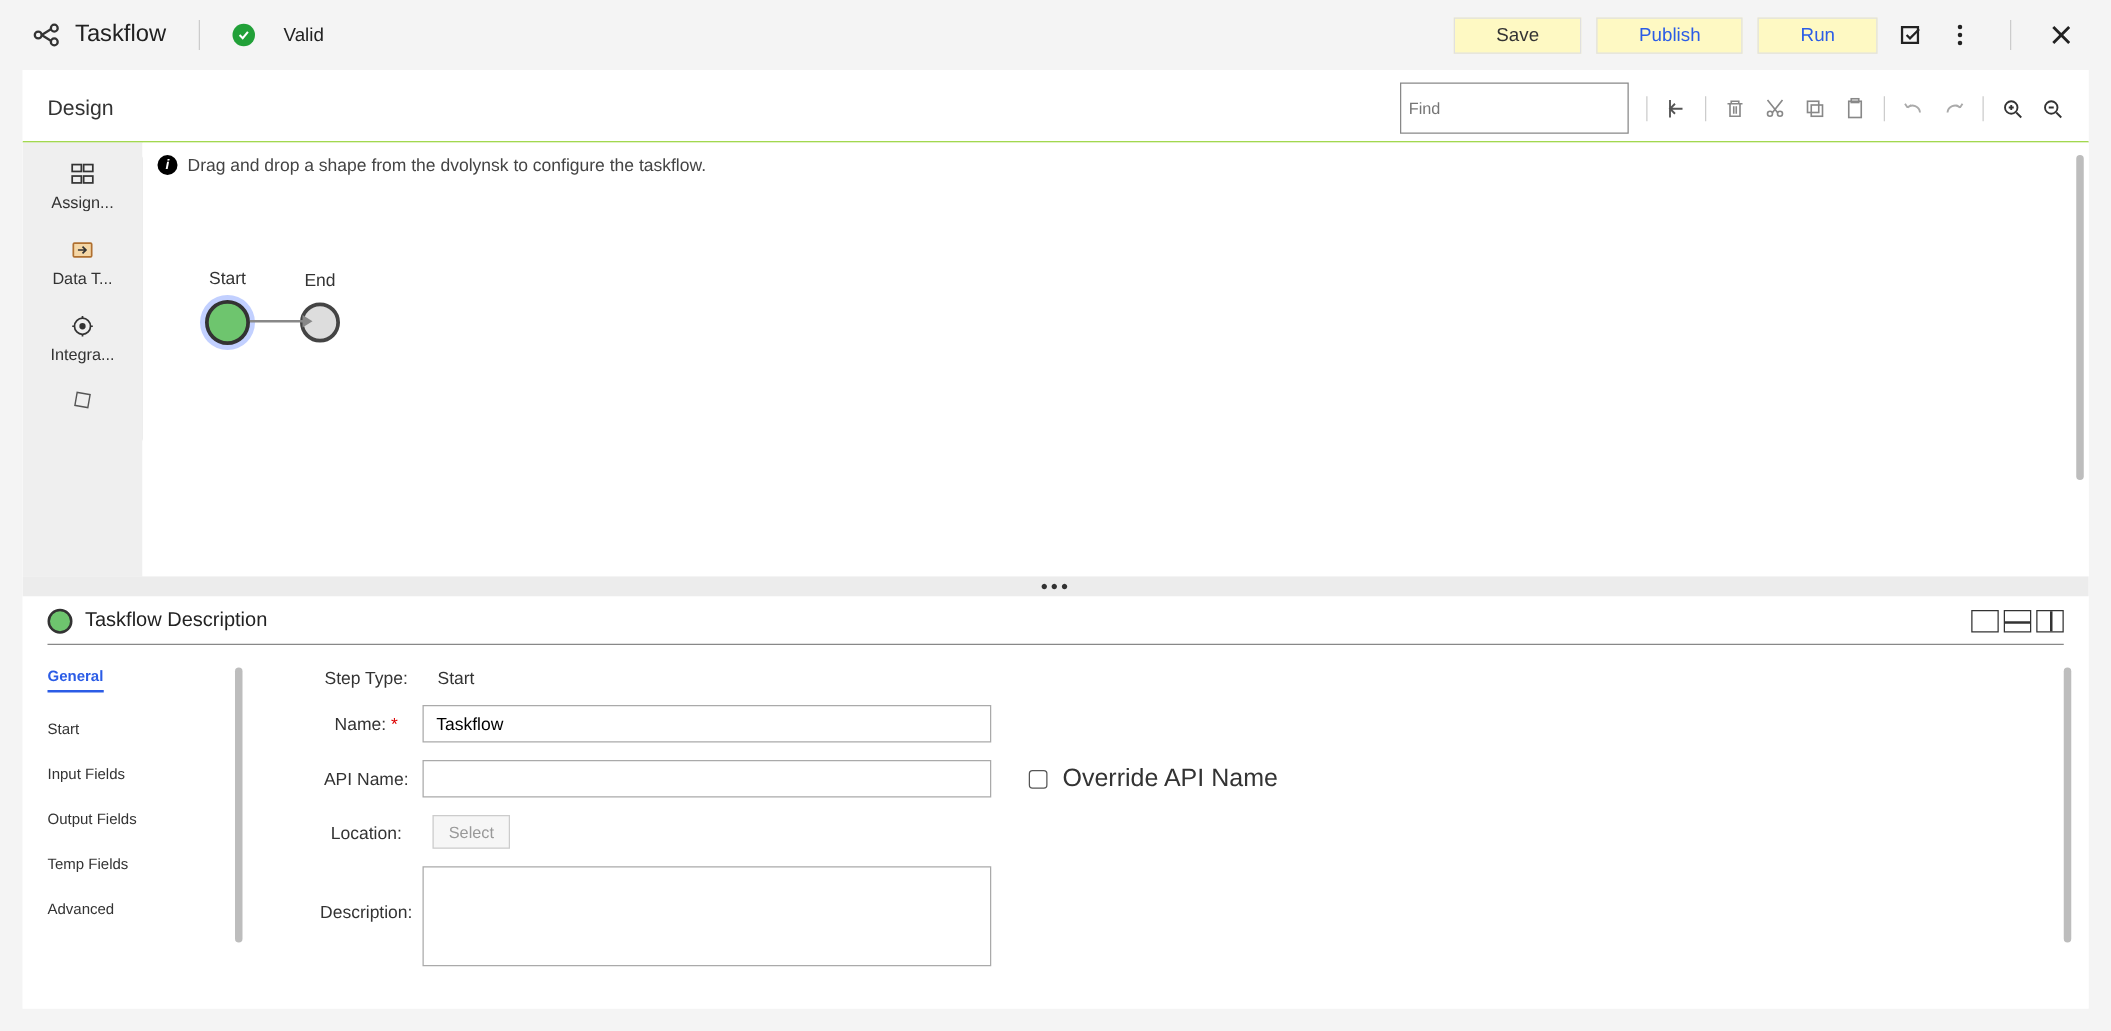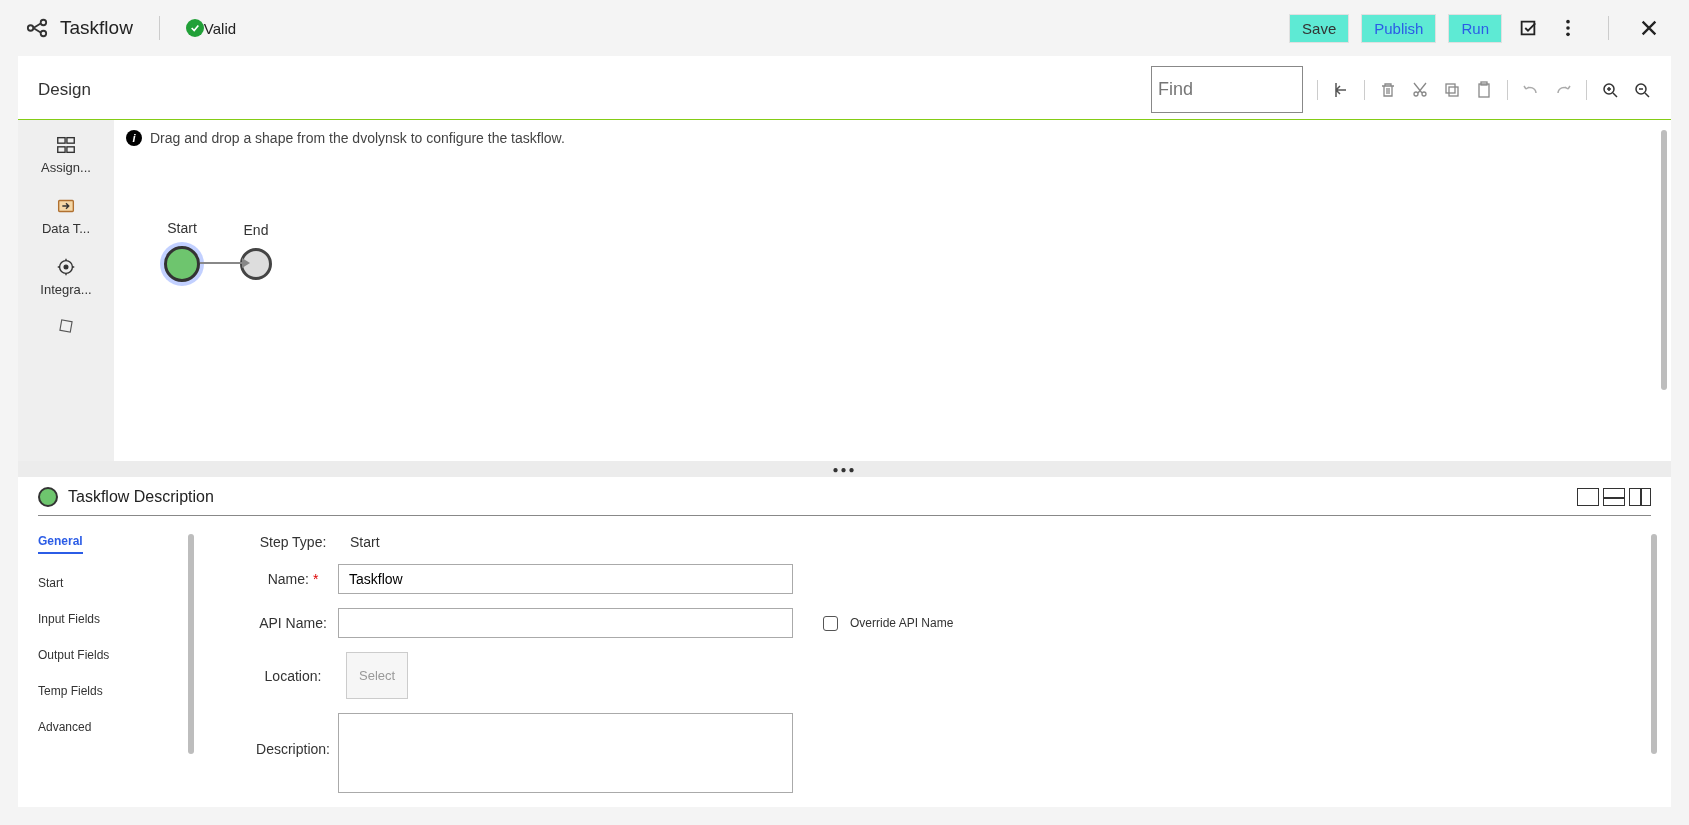--- a/index.html
+++ b/index.html
@@ -38,38 +38,38 @@
 }
 .vsep {
   width: 1px;
   height: 24px;
   background: #ccc;
   margin: 0 14px;
 }
 .status {
   display: flex;
   align-items: center;
-  gap: 0;
+  gap: 23px;
 }
 .status-badge {
   width: 18px; height: 18px; border-radius: 50%;
   background: #21a038;
   display: flex; align-items: center; justify-content: center;
 }
 .status-text { font-size: 15px; color: #222; }
 .header-right {
   margin-left: auto;
   display: flex;
   align-items: center;
   gap: 12px;
 }
 .btn {
   border: 1px solid #e0e0e0;
-  background: #5eead4;
-  padding: 5px 12px;
+  background: #fef9c3;
+  padding: 5px 33px;
   font-size: 15px;
   cursor: pointer;
   font-family: inherit;
 }
 .btn-primary { color: #2b5ce6; }
 .btn-default { color: #333; }
 .icon-btn {
   background: none;
   border: none;
   cursor: pointer;
@@ -97,24 +97,24 @@
   border-bottom: 1px solid #84cc16;
 }
 .design-title { font-size: 17px; color: #333; }
 .design-tools {
   margin-left: auto;
   display: flex;
   align-items: center;
   gap: 14px;
 }
 .find-input {
-  width: 152px;
+  width: 183px;
   border: 1px solid #888;
   padding: 12px 6px;
-  font-size: 18px;
+  font-size: 13px;
   font-family: inherit;
 }
 .tool-sep { width: 1px; height: 20px; background: #ccc; }
 .tool-icon { width: 18px; height: 18px; cursor: pointer; display:flex; align-items:center; justify-content:center; }
 
 
 .canvas-area {
   flex: 1;
   display: flex;
   min-height: 0;
@@ -340,34 +340,34 @@
   font-size: 14px;
   font-family: inherit;
   width: 455px;
 }
 .textarea { height: 80px; resize: none; }
 .text-input::placeholder { color: #aaa; }
 .sel-btn {
   border: 1px solid #ccc;
   background: #f6f6f6;
   color: #999;
-  padding: 15px 12px;
+  padding: 5px 12px;
   margin-left: 8px;
   font-size: 13px;
   cursor: pointer;
   font-family: inherit;
 }
 .chk {
   width: 15px; height: 15px;
   border: 1.5px solid #555;
   border-radius: 3px;
   margin-left: 30px;
   cursor: pointer;
 }
-.chk-lbl { margin-left: 12px; font-size: 12px; }
+.chk-lbl { margin-left: 12px; font-size: 20px; }
 .form-scroll {
   position: absolute;
   right: -6px;
   top: 18px;
   width: 6px;
   height: 220px;
   background: #bdbdbd;
   border-radius: 3px;
 }
 </style>

